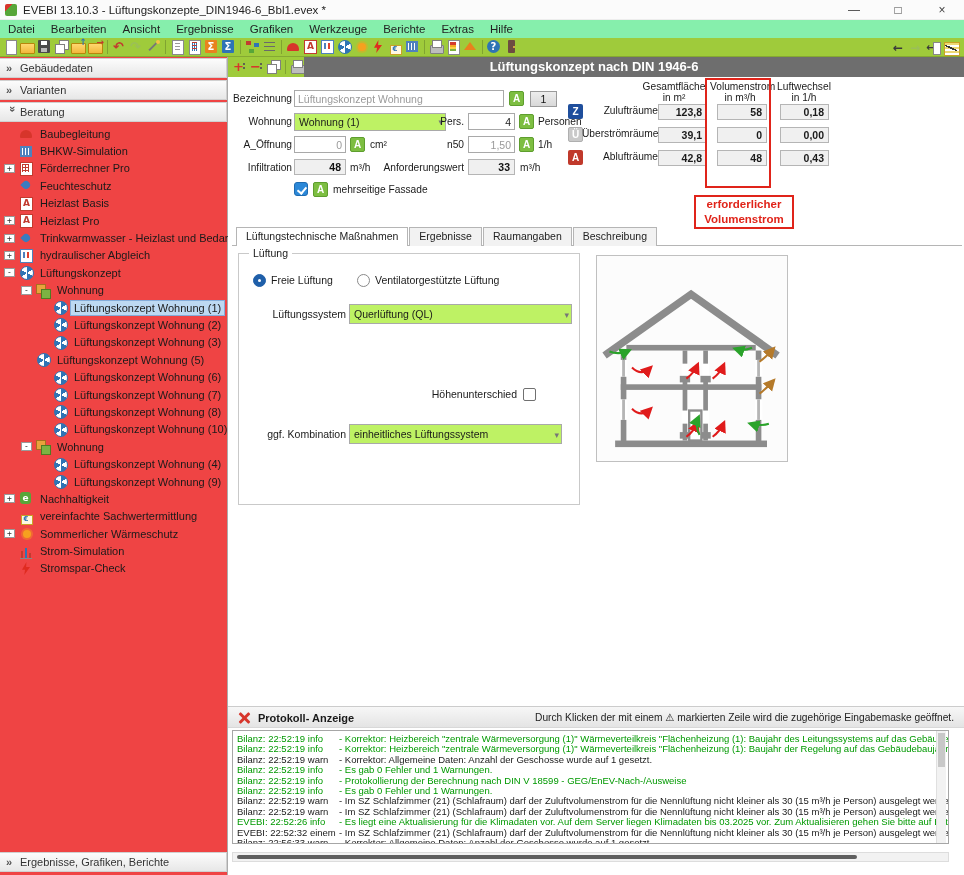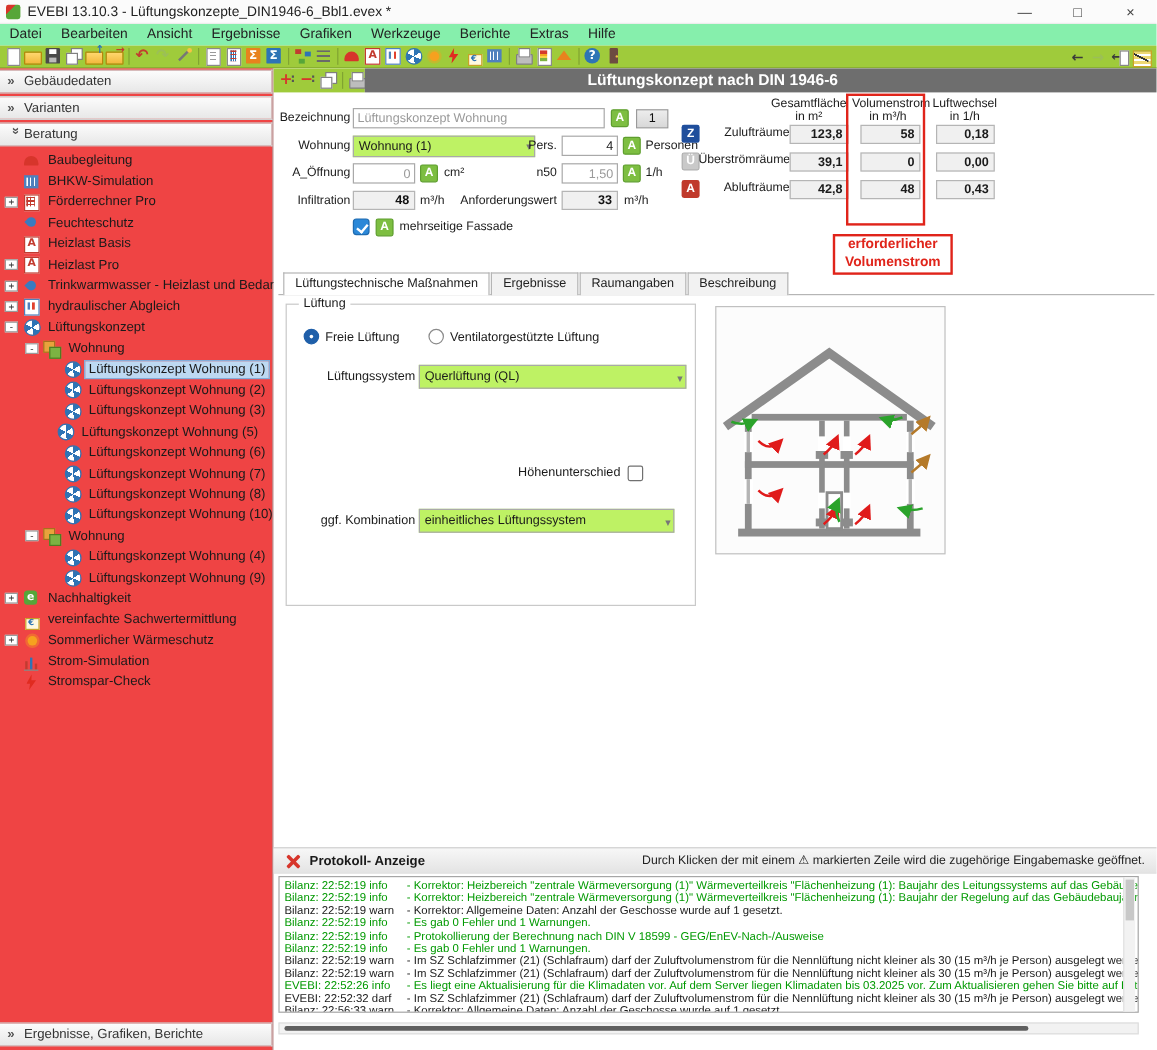--- a/index.html
+++ b/index.html
@@ -135,21 +135,21 @@
   
   .tabs{position:absolute;left:8px;top:170px;display:flex;height:19px;z-index:2}
   .tab{padding:0 9px;line-height:17px;font-size:10.5px;background:#F2F2F2;border:1px solid #B5B5B5;border-bottom:none;margin-right:1px;color:#222;white-space:nowrap;cursor:default}
   .tab.active{background:#fff;height:19px;position:relative;z-index:3}
   .tabline{position:absolute;left:4px;right:2px;top:188px;border-top:1px solid #B5B5B5}
 
   
   .groupbox{position:absolute;left:10px;top:196px;width:342px;height:252px;border:1px solid #C9C9C9}
   .legend{position:absolute;left:10px;top:-7px;background:#fff;padding:0 4px;font-size:10.5px}
   .radiorow{position:absolute;left:14px;top:20px;display:flex;align-items:center}
-  .radio-item{display:flex;align-items:center;width:104px}
+  .radio-item{display:flex;align-items:flex-start;width:104px}
   .radio-item:last-child{width:auto}
   .rdot{width:13px;height:13px;border-radius:50%;border:1px solid #8a8a8a;background:#fff;margin-right:5px;flex:none;position:relative}
   .rdot.on{border:1px solid #1F5FA9;background:#1F5FA9}
   .rdot.on::after{content:"";position:absolute;left:4px;top:4px;width:3px;height:3px;background:#fff;border-radius:50%}
   .rlabel{font-size:10.5px;white-space:nowrap}
   .glabel{position:absolute;text-align:right;font-size:10.5px;line-height:17px;white-space:nowrap}
 
   
   .housepanel{position:absolute;left:368px;top:198px;width:192px;height:207px;border:1px solid #C0C0C0;background:#FCFCFC;display:flex;align-items:center;justify-content:center}
 
@@ -329,21 +329,21 @@
           <span class="ico ico-fan"></span>
           <span class="tlabel">Lüftungskonzept Wohnung (2)</span>
         </div>
 
         <div class="trow" style="padding-left: 38px;">
           <span class="expander leaf"></span>
           <span class="ico ico-fan"></span>
           <span class="tlabel">Lüftungskonzept Wohnung (3)</span>
         </div>
 
-        <div class="trow" style="padding-left: 32px;">
+        <div class="trow" style="padding-left: 21px;">
           <span class="expander leaf"></span>
           <span class="ico ico-fan"></span>
           <span class="tlabel">Lüftungskonzept Wohnung (5)</span>
         </div>
 
         <div class="trow" style="padding-left: 38px;">
           <span class="expander leaf"></span>
           <span class="ico ico-fan"></span>
           <span class="tlabel">Lüftungskonzept Wohnung (6)</span>
         </div>
@@ -664,21 +664,21 @@
           <span class="logsrc warn">Bilanz: 22:52:19 warn</span>
           <span class="logmsg warn">- Im SZ Schlafzimmer (21) (Schlafraum) darf der Zuluftvolumenstrom für die Nennlüftung nicht kleiner als 30 (15 m³/h je Person) ausgelegt werde</span>
         </div>
 
         <div class="logline">
           <span class="logsrc">EVEBI: 22:52:26 info</span>
           <span class="logmsg">- Es liegt eine Aktualisierung für die Klimadaten vor. Auf dem Server liegen Klimadaten bis 03.2025 vor. Zum Aktualisieren gehen Sie bitte auf Ext</span>
         </div>
 
         <div class="logline">
-          <span class="logsrc warn">EVEBI: 22:52:32 darf</span>
+          <span class="logsrc warn">EVEBI: 22:52:32 einem</span>
           <span class="logmsg warn">- Im SZ Schlafzimmer (21) (Schlafraum) darf der Zuluftvolumenstrom für die Nennlüftung nicht kleiner als 30 (15 m³/h je Person) ausgelegt werde</span>
         </div>
 
         <div class="logline">
           <span class="logsrc warn">Bilanz: 22:56:33 warn</span>
           <span class="logmsg warn">- Korrektor: Allgemeine Daten: Anzahl der Geschosse wurde auf 1 gesetzt.</span>
         </div>
       </div>
     <span class="vscroll" style="position:absolute;left:708px;top:674px;height:112px">
         <span class="vthumb"></span>

